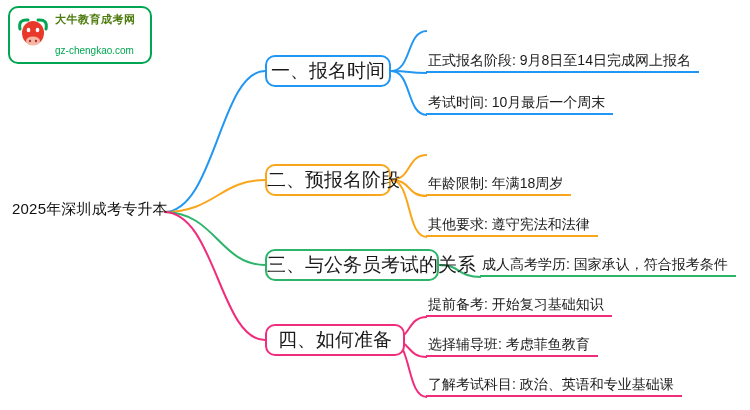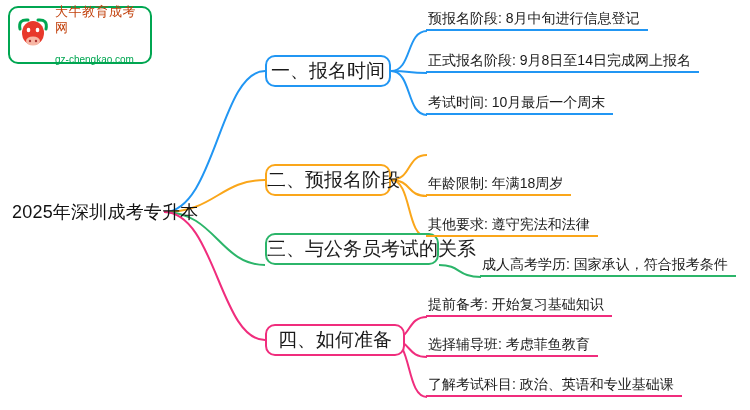--- a/index.html
+++ b/index.html
@@ -11,33 +11,33 @@
     overflow:hidden;
     color:#1a1a1a;
   }
   .stage { position:absolute; inset:0; width:750px; height:410px; }
   svg.links { position:absolute; top:0; left:0; pointer-events:none; }
 
   .node { position:absolute; white-space:nowrap; }
 
   .root-node {
     left:12px; top:200px;
-    font-size:18px; color:#111;
+    font-size:15px; color:#111;
     letter-spacing:0.2px;
   }
 
   .branch-node {
     height:32px; line-height:28px;
     border:2px solid; border-radius:10px;
     background:#fff; text-align:center;
     font-size:19px;
   }
   .b1 { left:265px; top:55px;  width:126px; border-color:#2196f3; }
   .b2 { left:265px; top:164px; width:126px; border-color:#faa61a; }
-  .b3 { left:265px; top:233px; width:174px; border-color:#2cb56a; }
+  .b3 { left:265px; top:249px; width:174px; border-color:#2cb56a; }
   .b4 { left:265px; top:324px; width:140px; border-color:#f02d7d; }
 
   .leaf-node {
     height:22px; line-height:18px;
     font-size:14px;
     border-bottom:2px solid;
     padding:0 8px 2px 2px;
   }
   .u-blue   { border-color:#2196f3; }
   .u-orange { border-color:#faa61a; }
@@ -57,21 +57,21 @@
 
   .logo {
     position:absolute; left:8px; top:6px;
     width:144px; height:58px;
     border:2px solid #00a651; border-radius:10px;
     display:flex; align-items:center;
     padding:4px 6px; gap:5px;
     background:#fff;
   }
   .logo-text { display:flex; flex-direction:column; line-height:1.25; }
-  .logo-title { color:#c2410c; font-weight:normal; font-size:13px; letter-spacing:0.5px; }
+  .logo-title { color:#4d7c0f; font-weight:bold; font-size:11px; letter-spacing:0.5px; }
   .logo-url   { color:#00a651; font-size:10px; margin-top:18px; }
 </style>
 </head>
 <body>
 
 <div class="stage">
 
   <svg class="links" width="750" height="410" viewBox="0 0 750 410">
 
     <path d="M164,212 C215,212 220,71 265,71" stroke="#2196f3" stroke-width="2" fill="none"></path>
@@ -113,21 +113,20 @@
     </span>
   </div>
 
   <div class="node root-node">2025年深圳成考专升本</div>
 
   <div class="node branch-node b1">一、报名时间</div>
   <div class="node branch-node b2">二、预报名阶段</div>
   <div class="node branch-node b3">三、与公务员考试的关系</div>
   <div class="node branch-node b4">四、如何准备</div>
 
-  <div class="node leaf-node u-blue l11">预报名阶段: 8月中旬进行信息登记</div>
   <div class="node leaf-node u-blue l12">正式报名阶段: 9月8日至14日完成网上报名</div>
   <div class="node leaf-node u-blue l13">考试时间: 10月最后一个周末</div>
 
   <div class="node leaf-node u-orange l22">年龄限制: 年满18周岁</div>
   <div class="node leaf-node u-green l31">成人高考学历: 国家承认，符合报考条件</div>
 
   <div class="node leaf-node u-orange l23">其他要求: 遵守宪法和法律</div>
 
   <div class="node leaf-node u-pink l41">提前备考: 开始复习基础知识</div>
   <div class="node leaf-node u-pink l42">选择辅导班: 考虑菲鱼教育</div>

